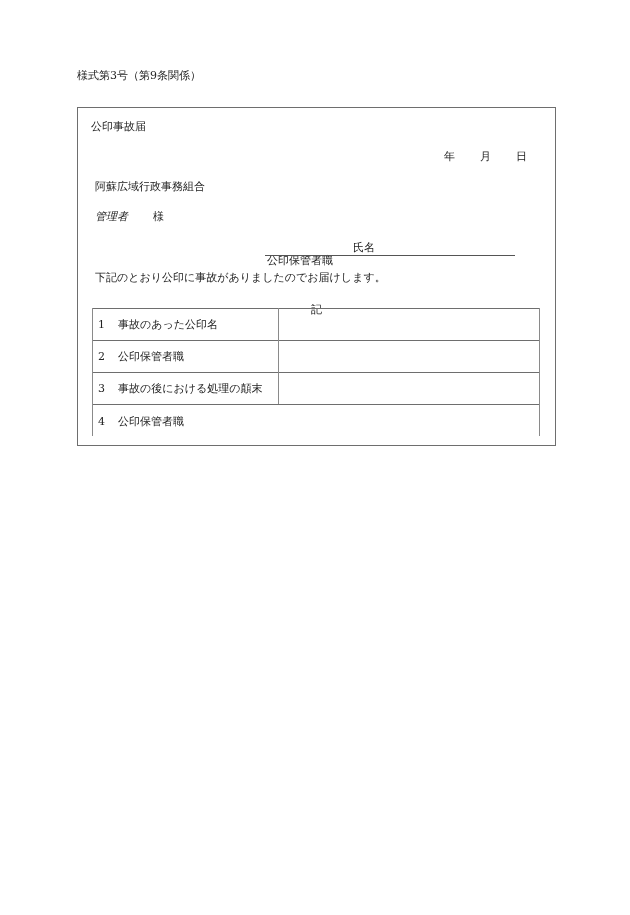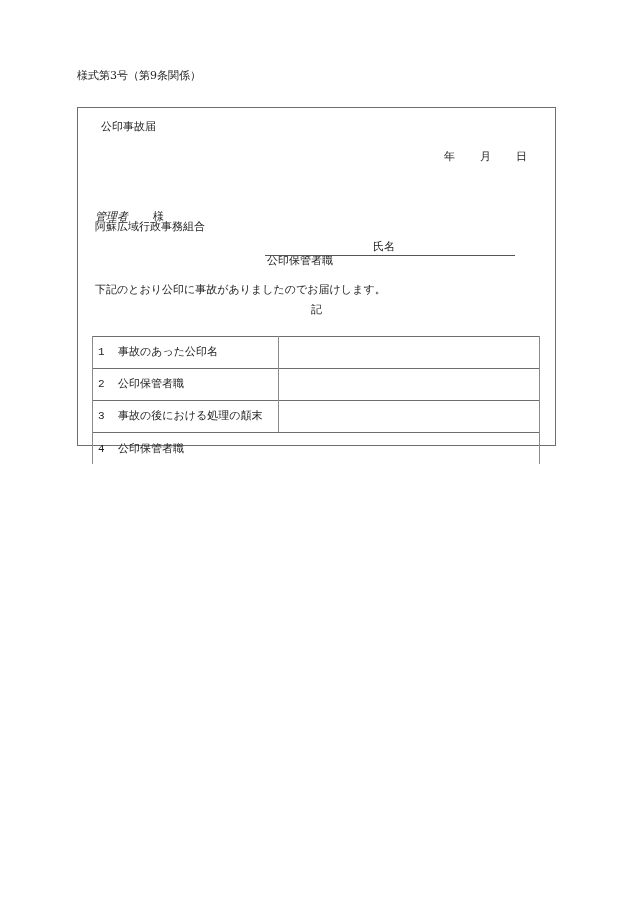--- a/index.html
+++ b/index.html
@@ -2,33 +2,33 @@
 <html><head>
   <meta charset="utf-8">
   <style>
     html, body { margin: 0; padding: 0; background: #ffffff; }
     body { width: 630px; height: 915px; position: relative; overflow: hidden;
       font-family: "DejaVu Serif", "Liberation Serif", serif; color: #222; font-size: 11px; }
     .abs { position: absolute; white-space: nowrap; line-height: 1; }
     #form-ref { left: 77px; top: 70px; }
     #box { position: absolute; left: 77px; top: 107px; width: 479px; height: 339px;
       border: 1px solid #6e6e6e; box-sizing: border-box; }
-    #doc-title { left: 101px; top: 121px; }
+    #doc-title { left: 91px; top: 121px; }
     #date-year { left: 444px; top: 151px; }
     #date-month { left: 480px; top: 151px; }
     #date-day { left: 516px; top: 151px; }
-    #addressee-org { left: 95px; top: 181px; margin-top: 40px; }
+    #addressee-org { left: 95px; top: 181px; }
     #addressee-admin { left: 95px; top: 211px; font-style: italic; }
     #addressee-sama { left: 153px; top: 211px; }
     #sig-line { position: absolute; left: 265px; top: 255px; width: 250px; height: 0; border-top: 1px solid #555; }
     #sig-title { left: 267px; top: 242px; margin-top: 13px; }
-    #sig-name-label { left: 373px; top: 242px; font-family: Liberation Mono, monospace; }
-    #statement { left: 95px; top: 284px; }
+    #sig-name-label { left: 353px; top: 242px; }
+    #statement { left: 95px; top: 272px; }
     #ki { left: 311px; top: 304px; }
-    #table { position: absolute; left: 92px; top: 336px; width: 448px; height: 100px; font-family: Liberation Mono, monospace; }
+    #table { position: absolute; left: 92px; top: 308px; width: 448px; height: 100px; }
     .hline { position: absolute; left: 0; width: 448px; height: 0; border-top: 1px solid #6e6e6e; }
     .vline { position: absolute; width: 0; border-left: 1px solid #8a8a8a; }
     .row-label { position: absolute; left: 6px; white-space: nowrap; line-height: 1; }
     .row-num { display: inline-block; width: 20px; }
   </style>
 </head>
 <body>
 
 <div class="abs" id="form-ref">様式第3号（第9条関係）</div>
 

